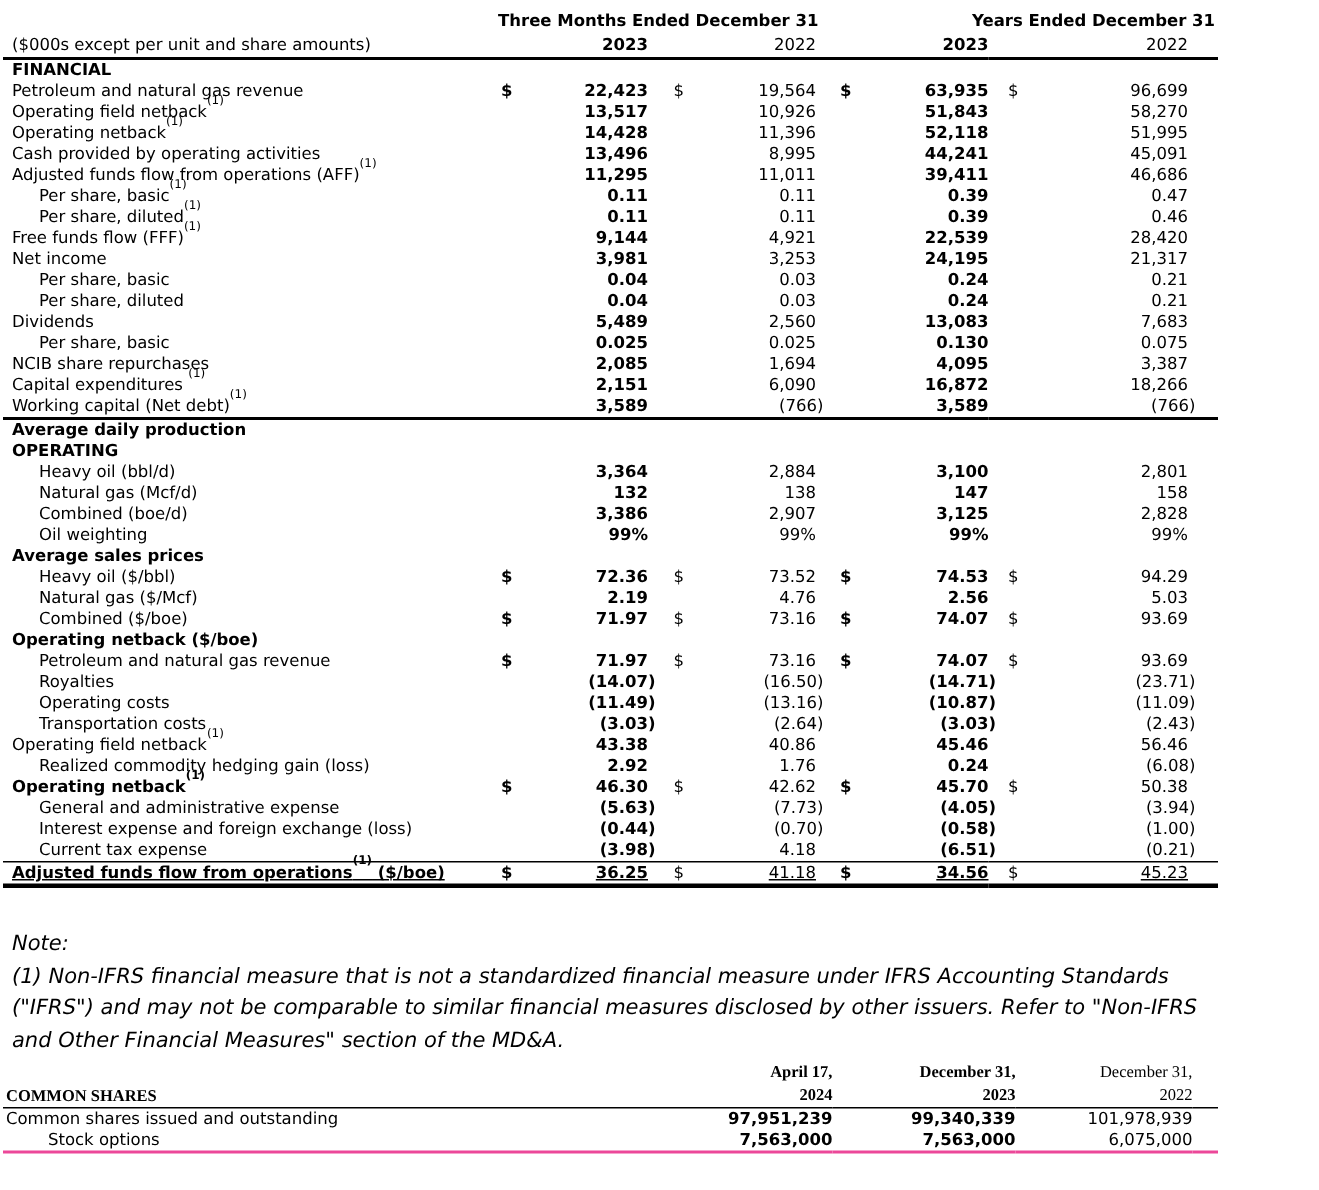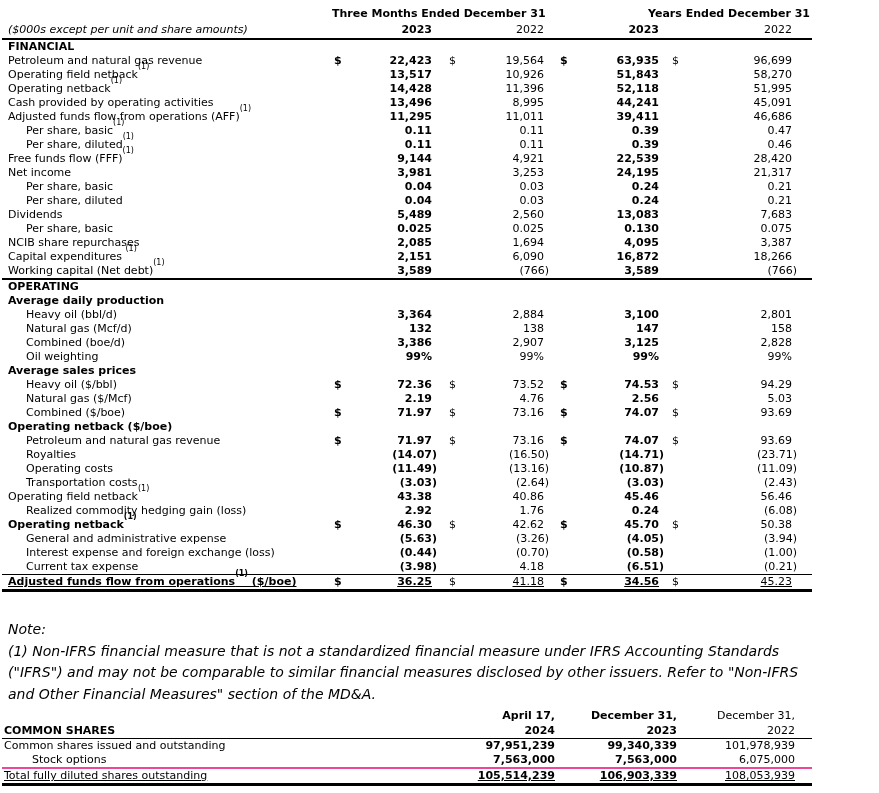--- a/index.html
+++ b/index.html
@@ -37,21 +37,21 @@
   tr.rb2 td { border-bottom:2px solid #000;margin-left:43px; }
   tr.rb3 td { border-bottom:3px solid #000;text-decoration:underline; }
   tr.rt1 td { border-top:1px solid #000; }
   sup { font-size:8px; line-height:0; position:relative; top:-4px; }
 
   
   .note { margin:27px 0 0 6px; width:806px; font-style:italic; font-size:14px; line-height:21.5px; }
 
   
   .shares { width:810px; margin-top:3px; }
-  .shares .shdr td, .shares .shdr th { border-bottom:1px solid #000; }
+  .shares .shdr td, .shares .shdr th { border-bottom:1px solid #000;font-family:Liberation Serif, serif; }
   .shares th.sh { text-align:right; line-height:15px; }
   .shares td.sv { text-align:right; }
   .shares tr.rb1 td { border-bottom:2px solid #ec4899; }
   .shares tr.rb3 td { border-bottom:3px solid #000; }
   .shares .ind2 { padding-left:30px; }
 </style>
 </head>
 <body>
 
 <div class="page">
@@ -65,21 +65,21 @@
         <col style="width:133px">
         <col style="width:20px">
     </colgroup>
     <thead>
       <tr>
         <td class="lbl"></td>
         <th class="grphdr" colspan="2">Three Months Ended December 31</th>
         <th class="grphdr yrs" colspan="3">Years Ended December 31</th>
       </tr>
       <tr class="yearrow">
-        <td class="lbl" style="font-style:italic">($000s except per unit and share amounts)</td>
+        <td class="lbl" style="">($000s except per unit and share amounts)</td>
         <th class="yr b">2023</th>
         <th class="yr">2022</th>
         <th class="yr b">2023</th>
         <th class="yr">2022</th>
         <th></th>
       </tr>
     </thead>
     <tbody id="main-rows">
         <tr>
           <td colspan="6" class="lbl bold">FINANCIAL</td>
@@ -206,24 +206,24 @@
         </tr>
         <tr class="rb2">
           <td class="lbl">Working capital (Net debt)<sup>(1)</sup></td>
           <td class="grp g1 b"><span class="dol"></span><span class="val">3,589</span></td>
           <td class="grp g2"><span class="dol"></span><span class="val neg">(766)</span></td>
           <td class="grp g3 b"><span class="dol"></span><span class="val">3,589</span></td>
           <td class="grp g4"><span class="dol"></span><span class="val neg">(766)</span></td>
           <td></td>
         </tr>
         <tr>
+          <td colspan="6" class="lbl bold">Average daily production</td>
+        </tr>
+        <tr>
           <td colspan="6" class="lbl bold">OPERATING</td>
-        </tr>
-        <tr>
-          <td colspan="6" class="lbl bold">Average daily production</td>
         </tr>
         <tr>
           <td class="lbl ind">Heavy oil (bbl/d)</td>
           <td class="grp g1 b"><span class="dol"></span><span class="val">3,364</span></td>
           <td class="grp g2"><span class="dol"></span><span class="val">2,884</span></td>
           <td class="grp g3 b"><span class="dol"></span><span class="val">3,100</span></td>
           <td class="grp g4"><span class="dol"></span><span class="val">2,801</span></td>
           <td></td>
         </tr>
         <tr>
@@ -332,21 +332,21 @@
           <td class="lbl bold">Operating netback<sup>(1)</sup></td>
           <td class="grp g1 b"><span class="dol">$</span><span class="val">46.30</span></td>
           <td class="grp g2"><span class="dol">$</span><span class="val">42.62</span></td>
           <td class="grp g3 b"><span class="dol">$</span><span class="val">45.70</span></td>
           <td class="grp g4"><span class="dol">$</span><span class="val">50.38</span></td>
           <td></td>
         </tr>
         <tr>
           <td class="lbl ind">General and administrative expense</td>
           <td class="grp g1 b"><span class="dol"></span><span class="val neg">(5.63)</span></td>
-          <td class="grp g2"><span class="dol"></span><span class="val neg">(3.26)</span></td>
+          <td class="grp g2"><span class="dol"></span><span class="val neg">(7.73)</span></td>
           <td class="grp g3 b"><span class="dol"></span><span class="val neg">(4.05)</span></td>
           <td class="grp g4"><span class="dol"></span><span class="val neg">(3.94)</span></td>
           <td></td>
         </tr>
         <tr>
           <td class="lbl ind">Interest expense and foreign exchange (loss)</td>
           <td class="grp g1 b"><span class="dol"></span><span class="val neg">(0.44)</span></td>
           <td class="grp g2"><span class="dol"></span><span class="val neg">(0.70)</span></td>
           <td class="grp g3 b"><span class="dol"></span><span class="val neg">(0.58)</span></td>
           <td class="grp g4"><span class="dol"></span><span class="val neg">(1.00)</span></td>
@@ -410,23 +410,16 @@
           <td class="sv">101,978,939</td>
           <td></td>
         </tr>
         <tr class="rb1">
           <td class="ind2" style="padding-left: 30px;">Stock options</td>
           <td class="sv b">7,563,000</td>
           <td class="sv b">7,563,000</td>
           <td class="sv">6,075,000</td>
           <td></td>
         </tr>
-        <tr class="rb3">
-          <td class="lbl" style="padding-left: 2px;">Total fully diluted shares outstanding</td>
-          <td class="sv b">105,514,239</td>
-          <td class="sv b">106,903,339</td>
-          <td class="sv">108,053,939</td>
-          <td></td>
-        </tr>
       </tbody>
   </table>
 
 </div>
 
 </body></html>

